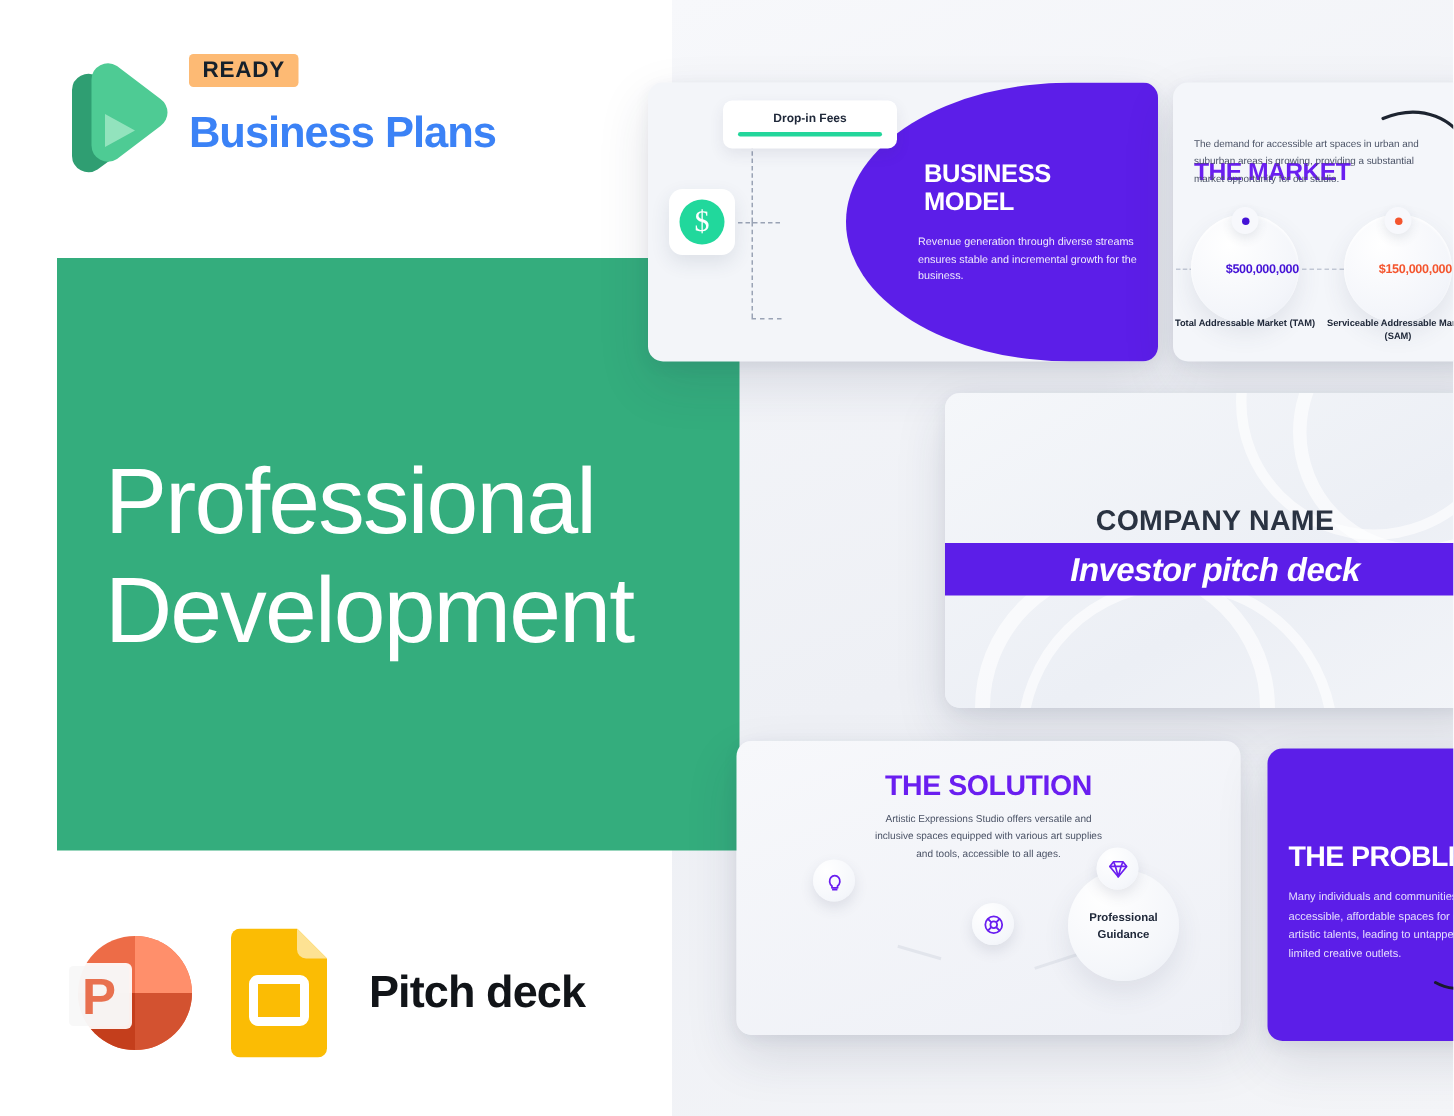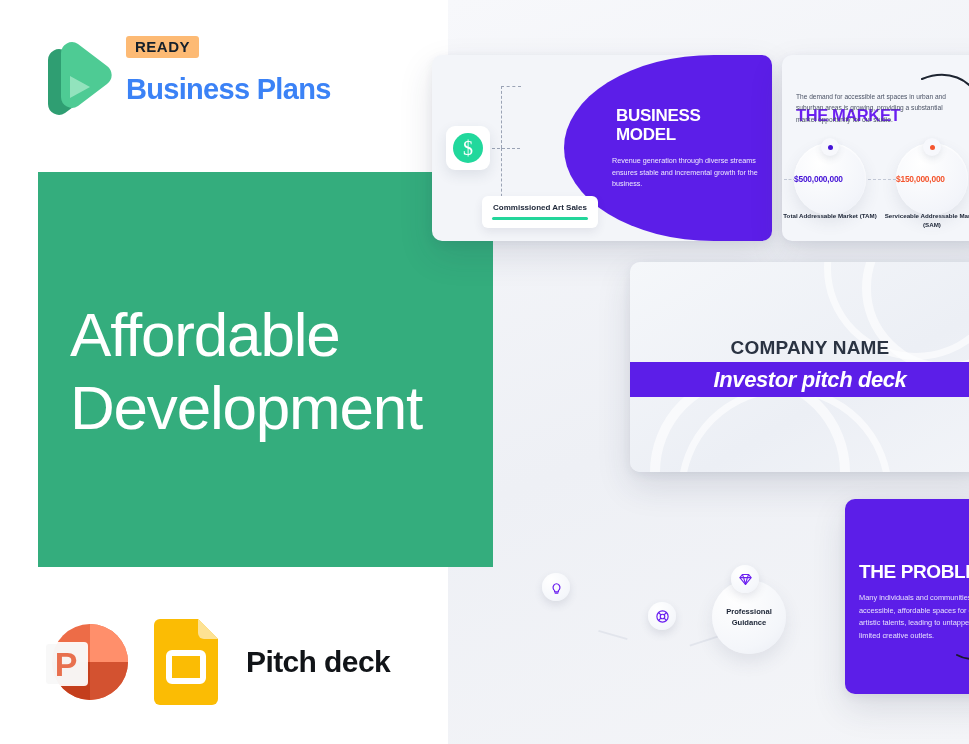--- a/index.html
+++ b/index.html
@@ -85,21 +85,21 @@
 
   
   .s-mk{left:782px;top:55px;width:215px;height:186px;background:#f4f6fa;}
   .mk-title{position:absolute;left:14px;top:14px;color:#6a1ef0;font-size:16.5px;
     font-weight:700;letter-spacing:-.4px;margin-top:37px;}
   .mk-body{position:absolute;left:14px;top:36px;width:160px;color:#4b5366;font-size:6.6px;line-height:1.72;}
   .mk-circle{
     position:absolute;width:72px;height:72px;border-radius:50%;
     background:radial-gradient(circle at 35% 28%,#ffffff 0%,#f3f5fa 70%,#e9ecf4 100%);
     box-shadow:0 7px 16px rgba(60,70,100,.10), inset 0 1px 2px #fff;
-    display:flex;align-items:center;justify-content:flex-start;
+    display:flex;align-items:center;justify-content:flex-end;
   }
   .mk-c1{left:794px;top:143px;}
   .mk-c2{left:896px;top:143px;}
   .mk-dot{position:absolute;top:-5px;left:50%;margin-left:-9px;width:18px;height:18px;border-radius:50%;
     background:#f7f8fc;box-shadow:0 3px 7px rgba(60,70,100,.12);display:flex;align-items:center;justify-content:center;}
   .mk-dot i{width:5px;height:5px;border-radius:50%;display:block;}
   .mk-val{font-size:8.4px;font-weight:700;letter-spacing:-.2px;}
   .mk-cap{position:absolute;width:110px;text-align:center;font-size:6.2px;font-weight:700;
     color:#20293a;line-height:1.45;}
   .mk-cap1{left:775px;top:212px;}
@@ -159,21 +159,21 @@
       <path d="M26 9 L26 53 A11 11 0 0 0 43 62 L72 40 A11 11 0 0 0 72 22 L43 0 A11 11 0 0 0 26 9 Z" fill="#4ecb94" transform="translate(-3,6)"></path>
       <path d="M32 38 L32 60 L52 49 Z" fill="#9fe7c4" opacity="0.85"></path>
     </svg>
     <div class="logo-text">
       <span class="ready-badge">READY</span>
       <div class="bp-title"><span>Business Plans</span></div>
     </div>
   </div>
 
   <div class="hero-title">
-    <div>Affordable</div>
+    <div>Professional</div>
     <div>Development</div>
   </div>
 
   <div class="apps">
     <svg class="ppt-icon" viewBox="0 0 92 92">
       <defs>
         <clipPath id="pptclip">
             <circle cx="50" cy="46" r="38"></circle>
           </clipPath>
       </defs>
@@ -206,22 +206,22 @@
   <div class="dash-v" style="left:501px;top:86px;height:62px;"></div>
   <div class="dash-v" style="left:501px;top:148px;height:64px;"></div>
   <div class="dash-h" style="left:501px;top:86px;width:20px;"></div>
   <div class="dash-h" style="left:492px;top:148px;width:28px;"></div>
   <div class="dash-h" style="left:501px;top:212px;width:20px;"></div>
 
   <div class="bm-dollar-card">
     <div class="bm-dollar">$</div>
   </div>
 
-  <div class="bm-node bm-n3">
-    <div class="nl">Commissioned Art Sales</div>
+  <div class="bm-node bm-n1">
+    <div class="nl">Drop-in Fees</div>
     <div class="bar"></div>
   </div>
 
   <div class="slide s-mk">
     <div class="mk-title">THE MARKET</div>
     <div class="mk-body">The demand for accessible art spaces in urban and suburban areas is growing, providing a substantial market opportunity for our studio.</div>
     <svg style="position:absolute;left:138px;top:14px;width:70px;height:46px;" viewBox="0 0 70 46">
       <path d="M2 10 C26 0, 52 8, 60 34" fill="none" stroke="#1d2430" stroke-width="2.1" stroke-linecap="round"></path>
       <path d="M53 28 L60.5 37 L64 25" fill="none" stroke="#1d2430" stroke-width="2.1" stroke-linecap="round" stroke-linejoin="round"></path>
     </svg>
@@ -248,20 +248,24 @@
     <div class="ip-ring" style="right:-40px;top:-58px;width:150px;height:150px;"></div>
     <div class="ip-ring" style="right:-18px;top:-86px;width:170px;height:170px;border-width:7px;"></div>
     <div class="ip-ring" style="left:20px;bottom:-100px;width:180px;height:180px;border-width:10px;"></div>
     <div class="ip-ring" style="left:48px;bottom:-128px;width:200px;height:200px;border-width:7px;"></div>
     <div class="ip-cn">COMPANY NAME</div>
     <div class="ip-band">
       <span>Investor pitch deck</span>
     </div>
   </div>
 
+  <div class="slide s-sol">
+    <div class="sol-title">THE SOLUTION</div>
+    <div class="sol-body">Artistic Expressions Studio offers versatile and inclusive spaces equipped with various art supplies and tools, accessible to all ages.</div>
+  </div>
 
   <div class="sol-link" style="left:598px;top:634px;width:30px;transform:rotate(16deg);"></div>
   <div class="sol-link" style="left:689px;top:640px;width:30px;transform:rotate(-18deg);"></div>
 
   <div class="sol-bubble sol-b3">
     <span>Professional Guidance</span>
   </div>
 
   <div class="sol-ic sol-i1">
     <svg width="15" height="15" viewBox="0 0 24 24" fill="none" stroke="#6a1ef0" stroke-width="1.9" stroke-linecap="round" stroke-linejoin="round">

